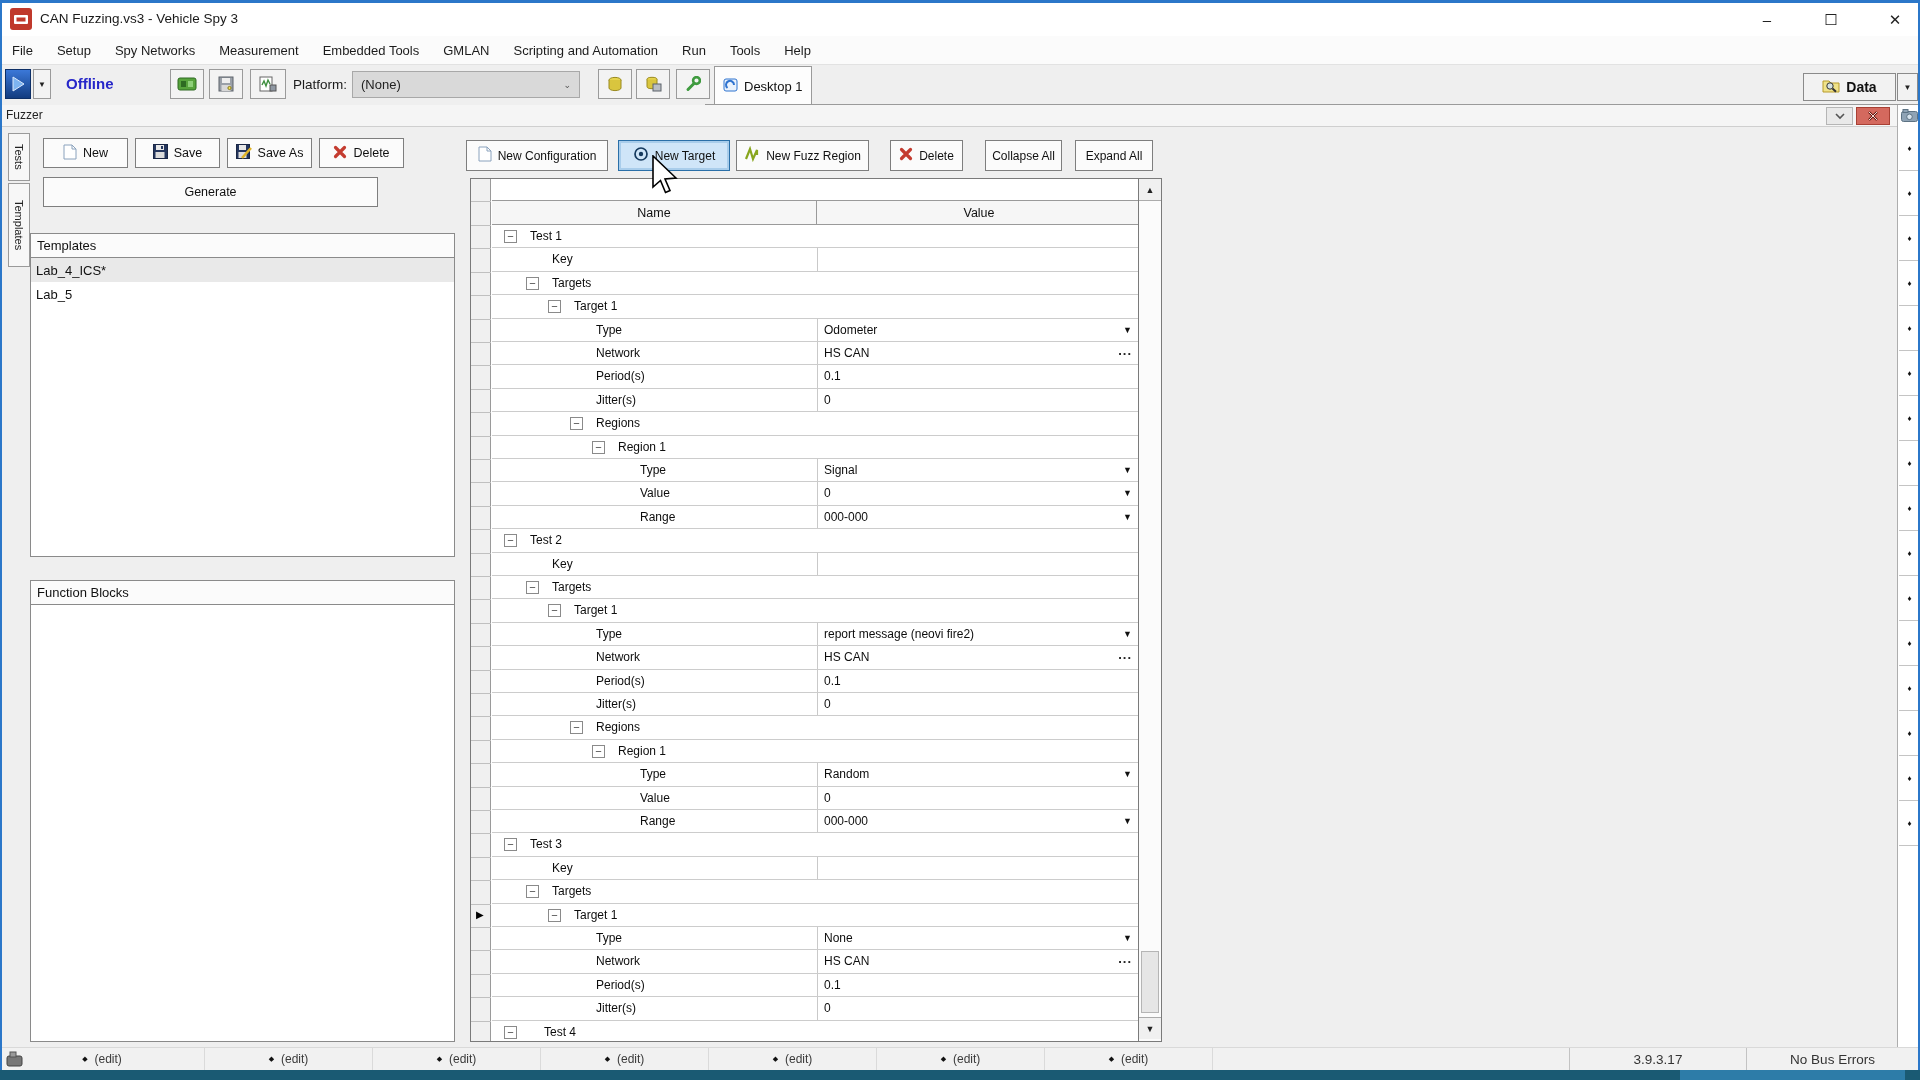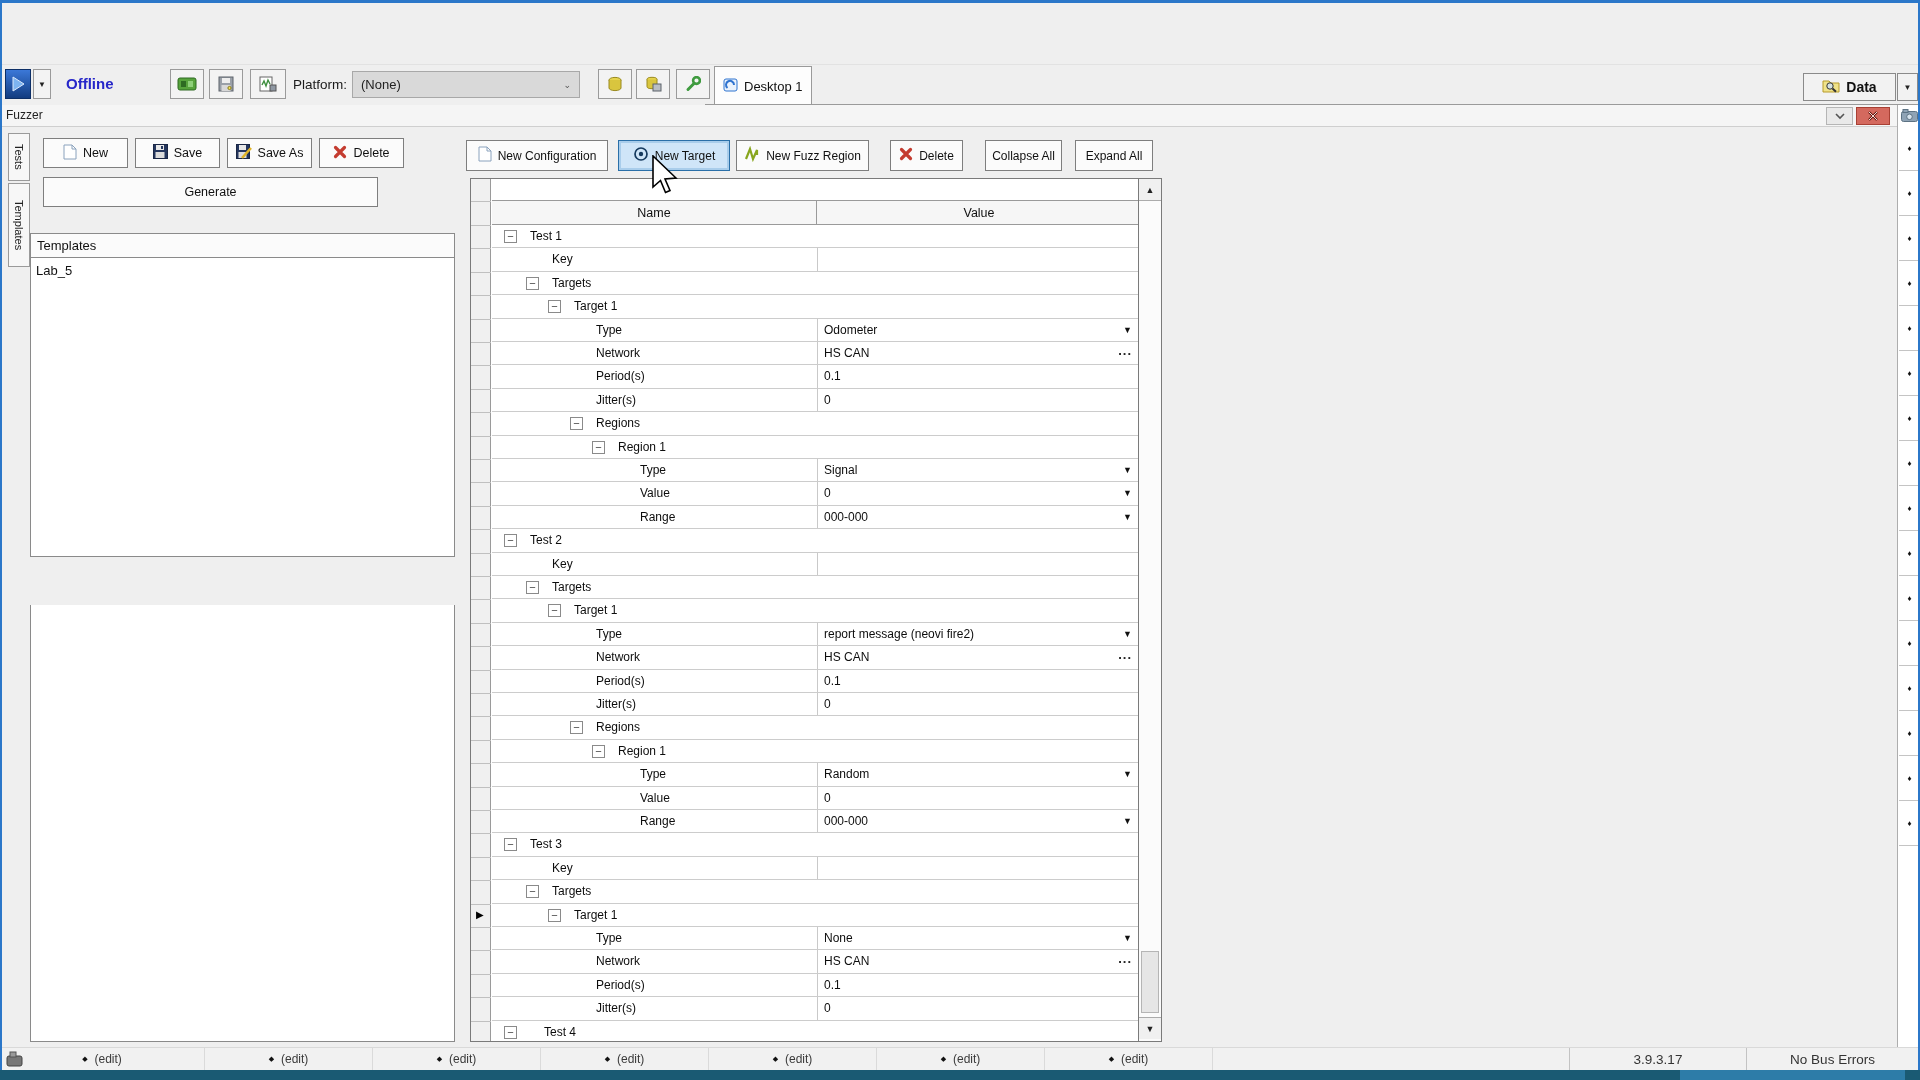--- a/index.html
+++ b/index.html
@@ -140,21 +140,46 @@
   .cursor { position:absolute; left:651px; top:155px; z-index:60; }
 </style>
 </head>
 <body>
 
 <div id="app">
   <div class="win-border-top"></div>
   <div class="win-border-left"></div>
   <div class="win-border-right"></div>
 
-
+  <div class="titlebar">
+    <span class="app-icon"><svg width="22" height="22">
+          <rect width="22" height="22" rx="3" fill="#c0392b"></rect>
+          <rect x="4" y="7" width="14" height="9" rx="1" fill="#ffffff"></rect>
+          <rect x="6.5" y="9.5" width="9" height="4" fill="#c0392b"></rect>
+        </svg></span>
+    <span class="title">CAN Fuzzing.vs3 - Vehicle Spy 3</span>
+    <div class="win-controls">
+      <span class="win-btn">–</span>
+      <span class="win-btn">☐</span>
+      <span class="win-btn">✕</span>
+    </div>
+  </div>
+
+  <div class="menubar" id="menubar">
+      <span class="menu-item">File</span>
+      <span class="menu-item">Setup</span>
+      <span class="menu-item">Spy Networks</span>
+      <span class="menu-item">Measurement</span>
+      <span class="menu-item">Embedded Tools</span>
+      <span class="menu-item">GMLAN</span>
+      <span class="menu-item">Scripting and Automation</span>
+      <span class="menu-item">Run</span>
+      <span class="menu-item">Tools</span>
+      <span class="menu-item">Help</span>
+    </div>
 
   <div class="toolbar">
     <div class="tb-btn play-btn">
         <svg width="16" height="18">
           <polygon points="3,2 14,9 3,16" fill="#7db4f0" stroke="#dce9fb"></polygon>
         </svg>
       </div>
     <div class="tb-btn play-dd">▼</div>
     <span class="offline">Offline</span>
     <div class="tb-btn" style="left:170px;width:34px;">
@@ -269,22 +294,24 @@
       <div class="btn">
         <span><svg width="14" height="14">
             <path d="M2.5,2.5 L11.5,11.5 M11.5,2.5 L2.5,11.5" stroke="#c43c30" stroke-width="3.2" stroke-linecap="round"></path>
           </svg></span>
         <span>Delete</span>
       </div>
     </div>
   <div class="btn generate-btn">Generate</div>
   <div class="box-header templates-header">Templates</div>
   <div class="templates-list" id="templates-list">
+      <div class="tpl-item selected">Lab_4_ICS*</div>
       <div class="tpl-item">Lab_5</div>
     </div>
+  <div class="box-header fb-header">Function Blocks</div>
   <div class="fb-list"></div>
 
   <div class="tree-toolbar" id="tree-toolbar">
       <div class="btn" style="left: 466px; width: 142px;">
         <span><svg width="14" height="16">
             <path d="M1,1 h8 l4,4 v10 h-12 z" fill="#ffffff" stroke="#8aa2bd"></path>
             <path d="M9,1 v4 h4" fill="none" stroke="#8aa2bd"></path>
           </svg></span>
         <span>New Configuration</span>
       </div>

